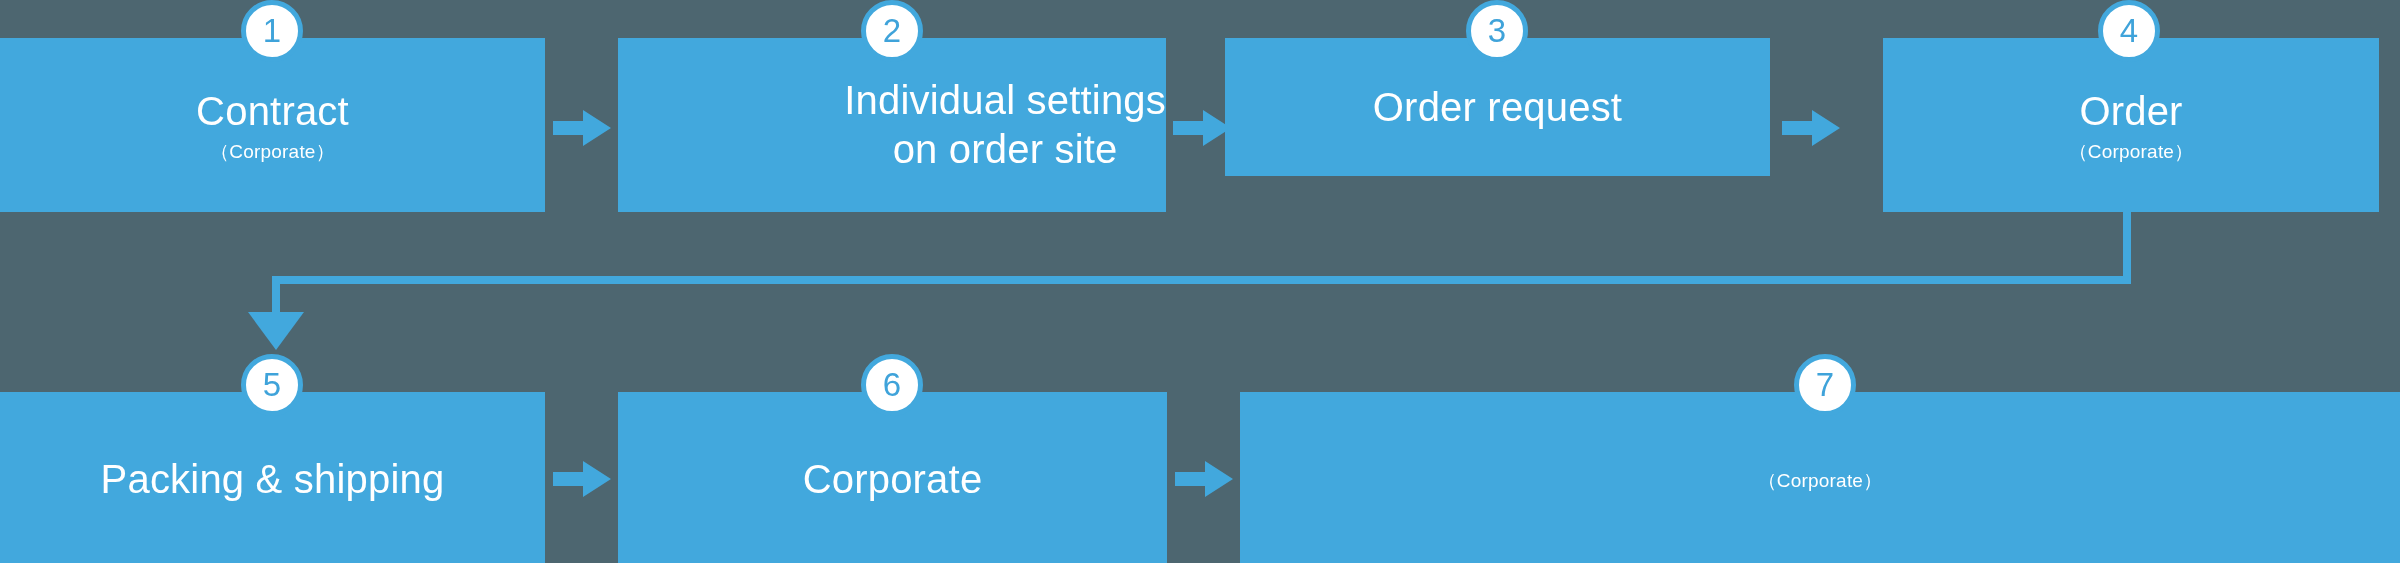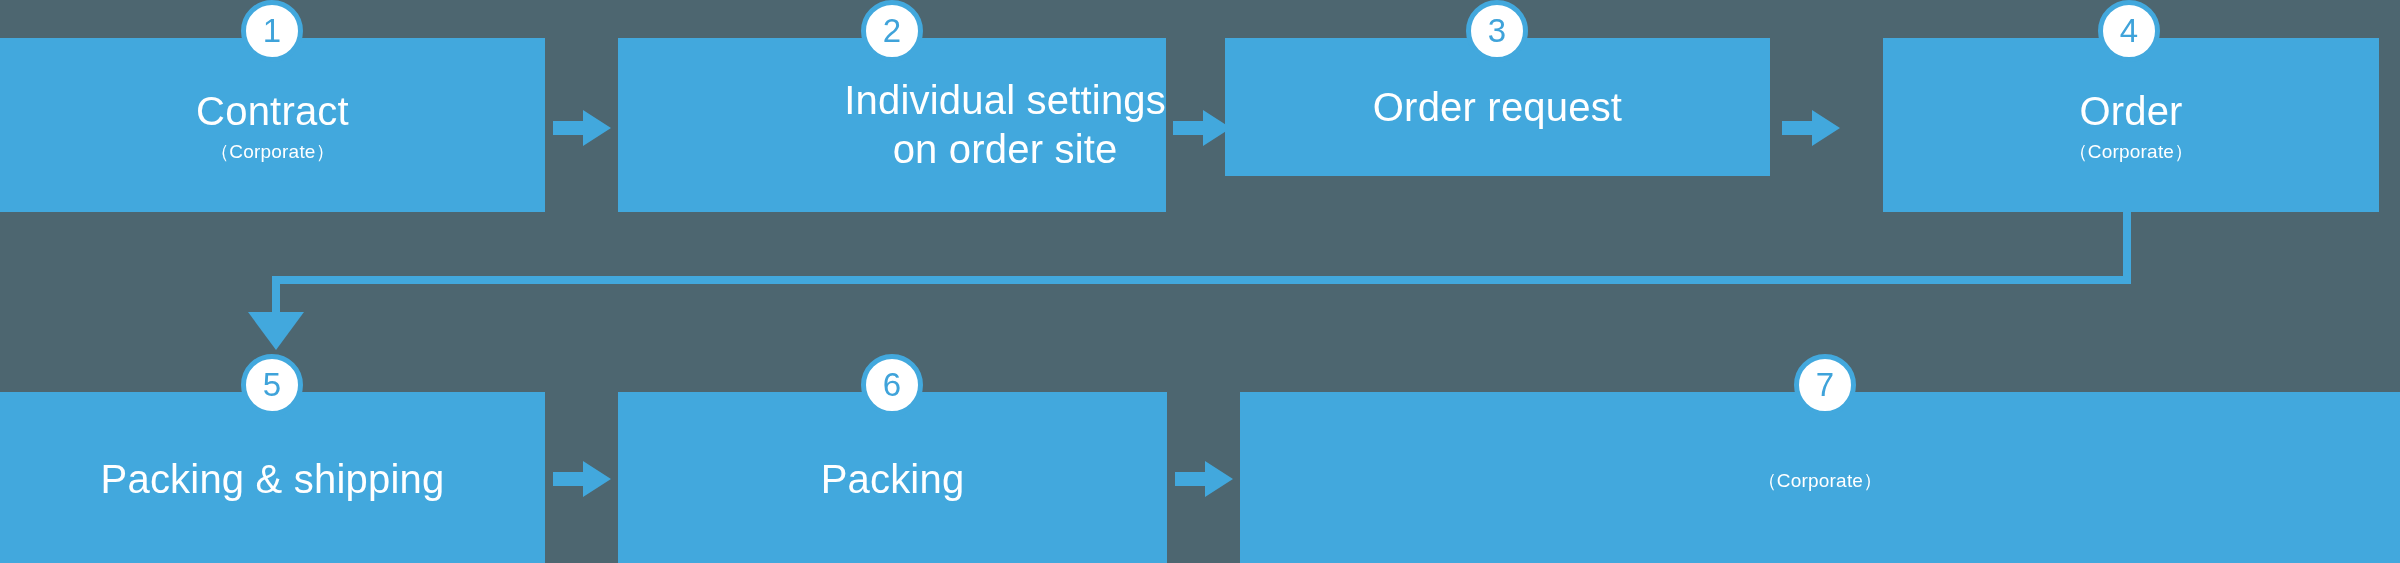--- a/index.html
+++ b/index.html
@@ -158,21 +158,21 @@
     <span>5</span>
   </div>
 
   <div class="arrow-right" style="left:553px; top:459px; width:58px; height:40px;">
     <svg width="58" height="40" viewBox="0 0 58 40">
       <path d="M0 13 H30 V2 L58 20 L30 38 V27 H0 Z" fill="#42a8dd"></path>
     </svg>
   </div>
 
   <div class="step-box" style="left:618px; top:392px; width:549px; height:174px;">
-    <div class="step-title">Packing</div>
+    <div class="step-title">Corporate</div>
 
   </div>
   <div class="step-badge" style="left:861px; top:354px;">
     <span>6</span>
   </div>
 
   <div class="arrow-right" style="left:1175px; top:459px; width:58px; height:40px;">
     <svg width="58" height="40" viewBox="0 0 58 40">
       <path d="M0 13 H30 V2 L58 20 L30 38 V27 H0 Z" fill="#42a8dd"></path>
     </svg>

